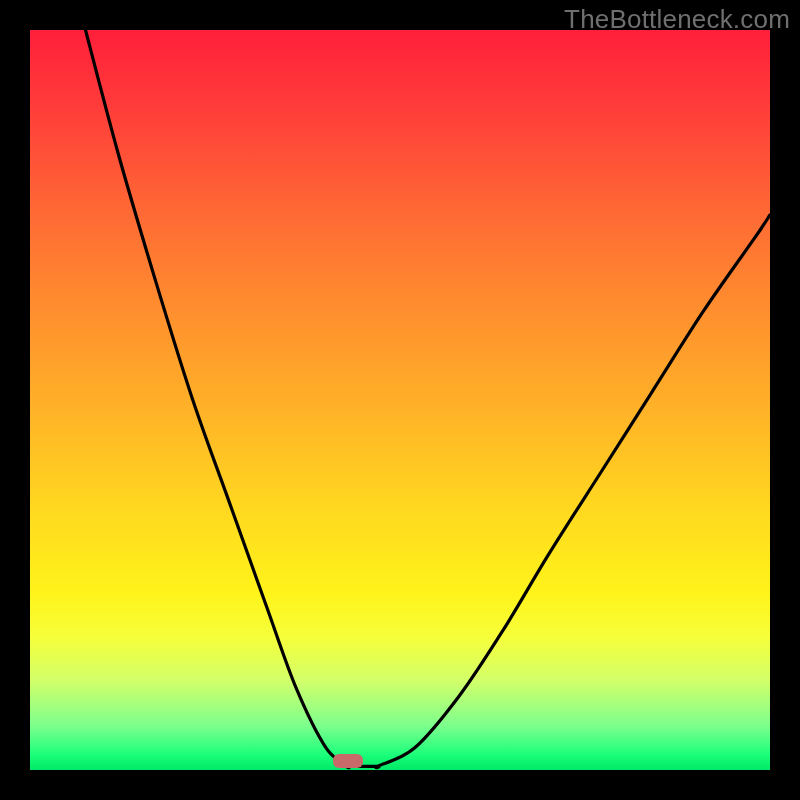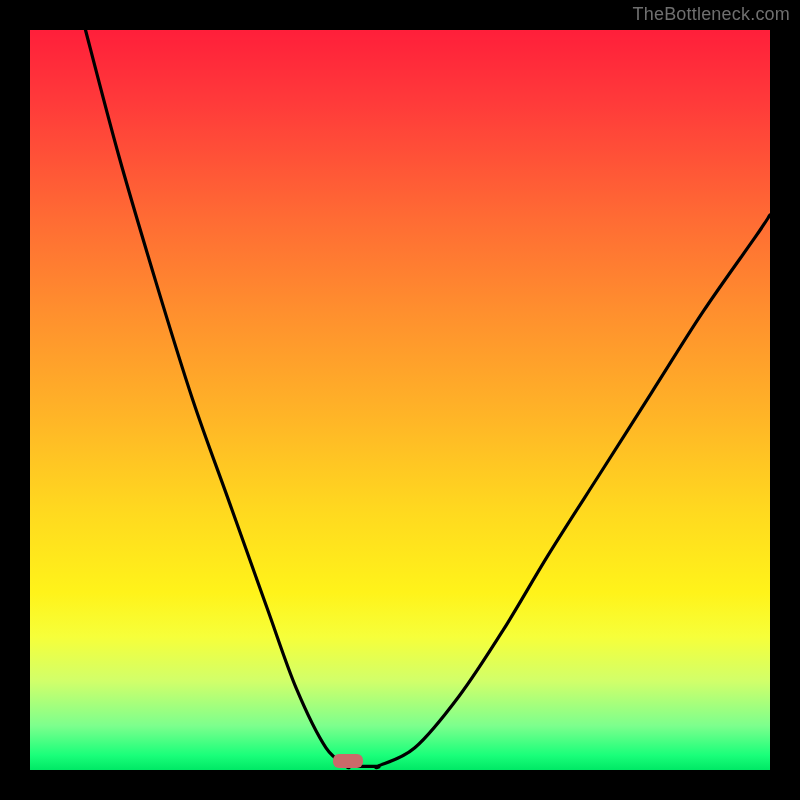--- a/index.html
+++ b/index.html
@@ -37,21 +37,21 @@
       #d1ff6a 88%,
       #7dff8d 94%,
       #1aff7a 98%,
       #00e865 100%);
   }
   .attribution {
     position: absolute;
     top: 4px;
     right: 10px;
     color: #6f6f6f;
-    font-size: 18px;
+    font-size: 26px;
     font-weight: 500;
     letter-spacing: 0.2px;
     user-select: none;
   }
   svg.curve-layer {
     position: absolute;
     left: 30px;
     top: 30px;
     width: 740px;
     height: 740px;

